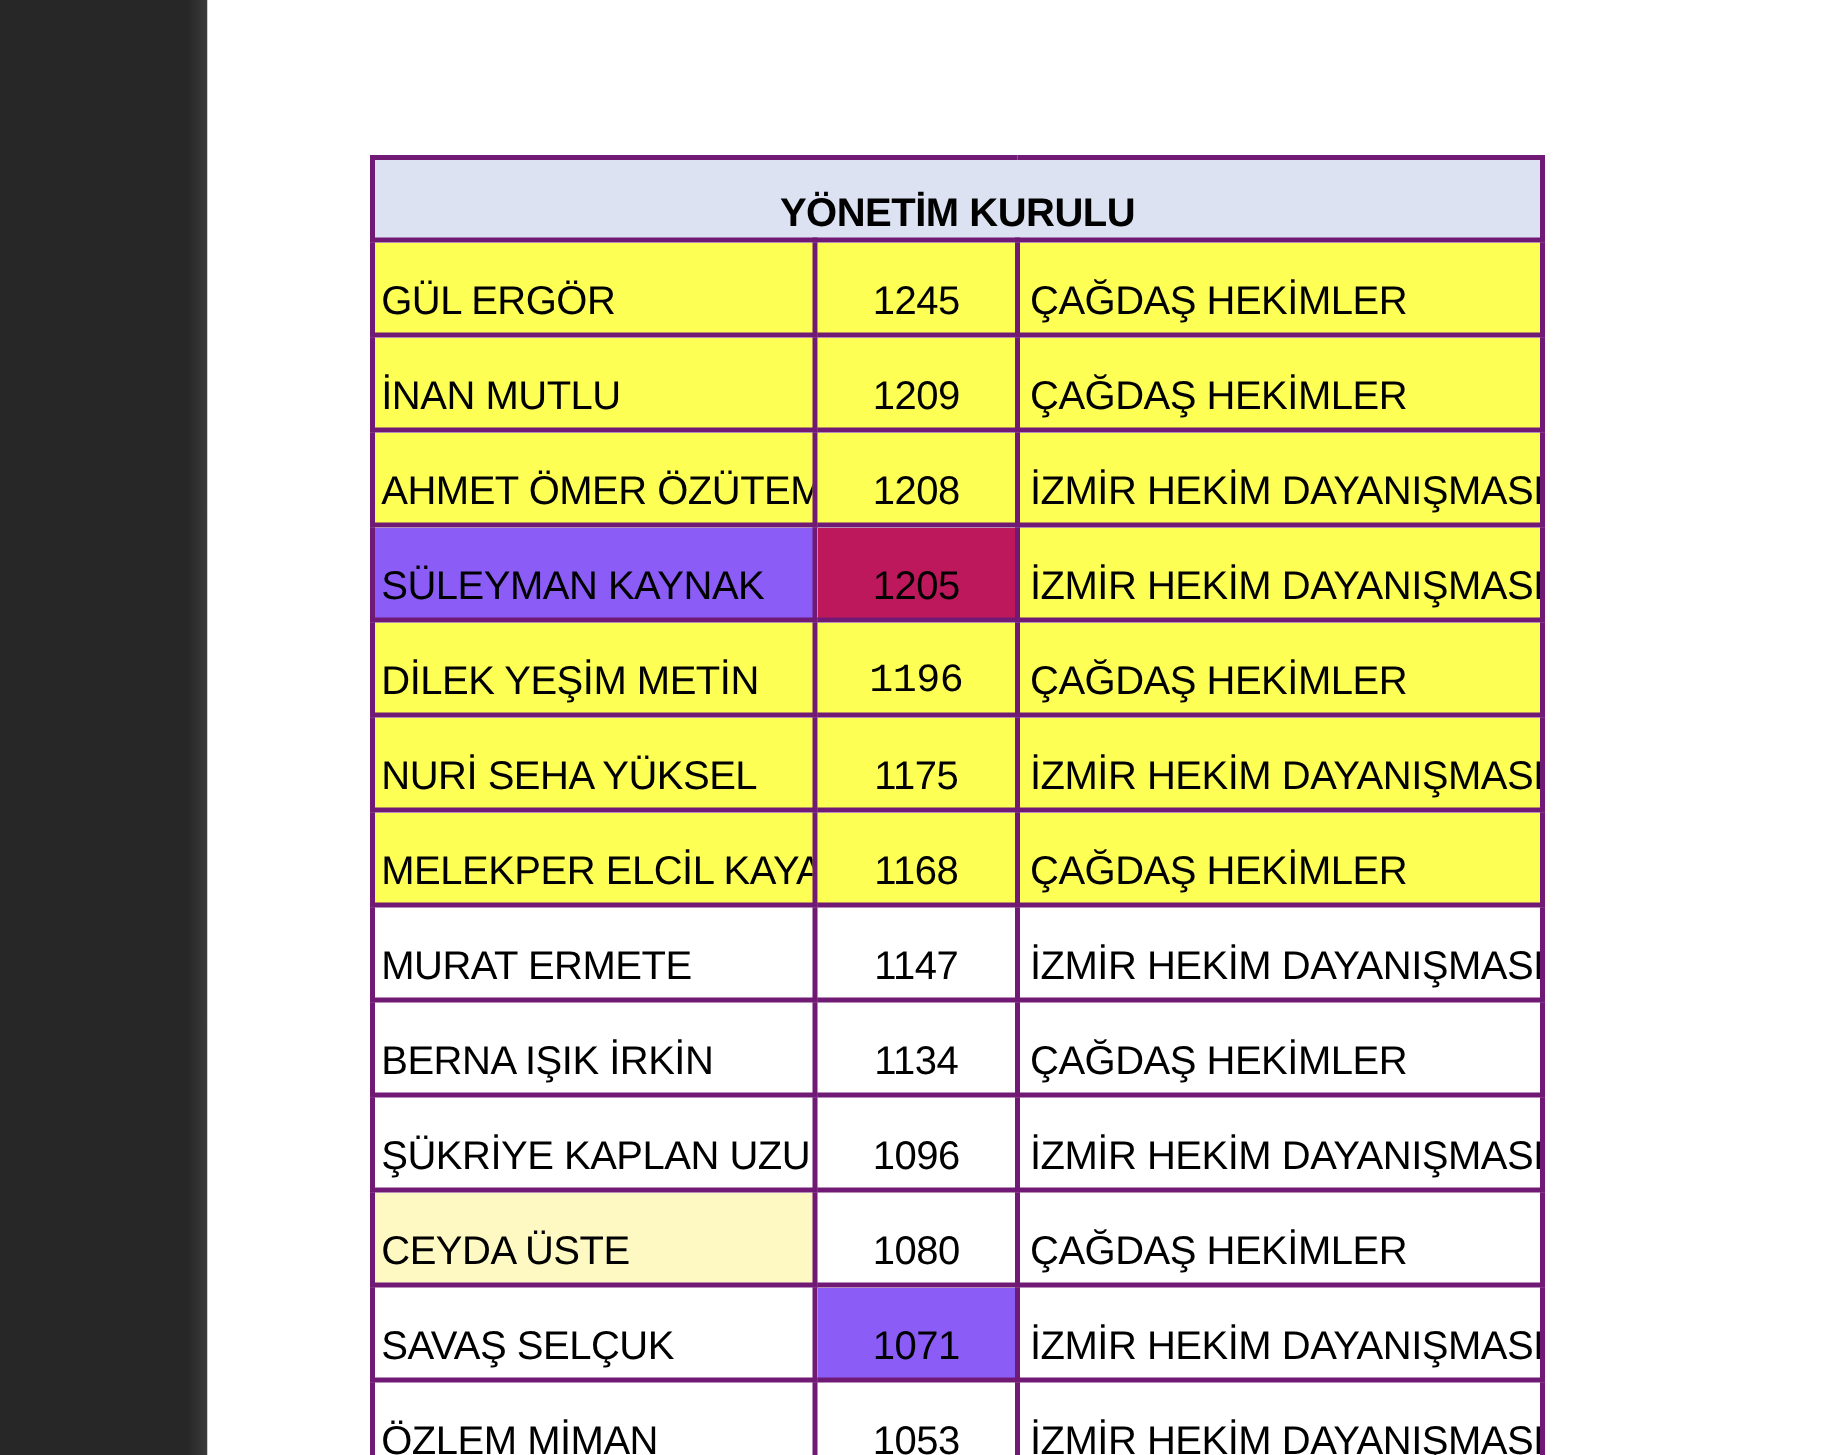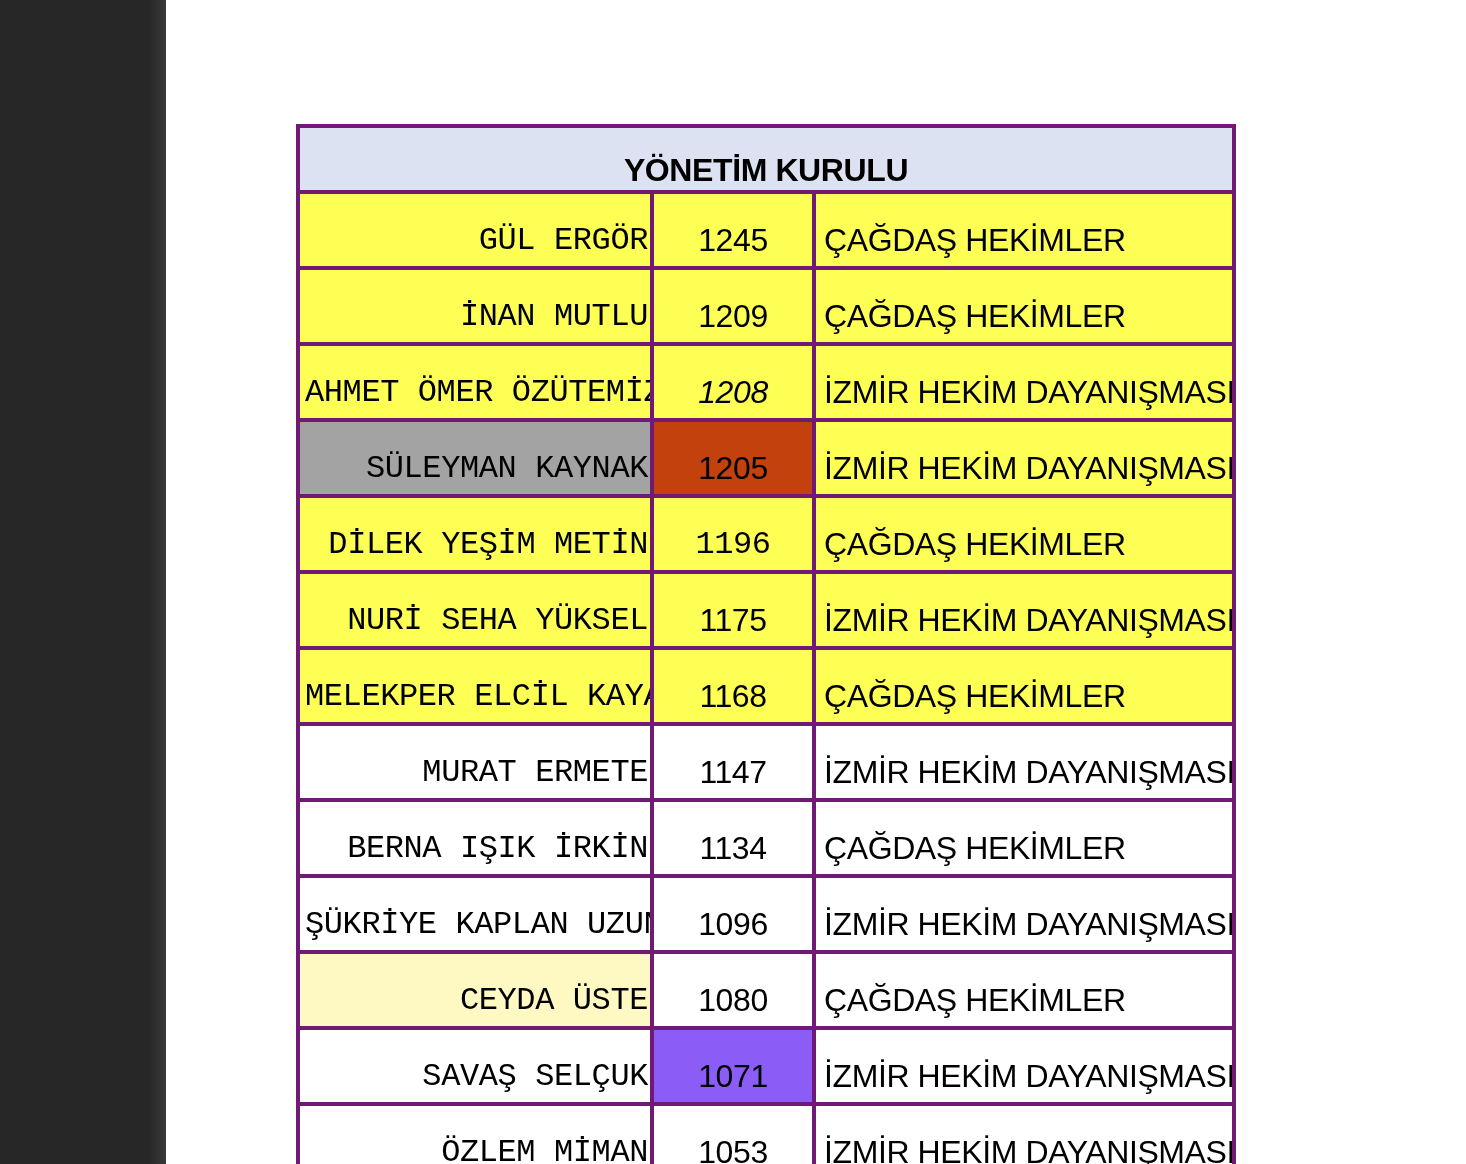--- a/index.html
+++ b/index.html
@@ -54,23 +54,22 @@
     text-align: center;
     vertical-align: middle;
     font-weight: bold;
     font-size: 27px;
     border-bottom-width: 4px;
   }
   tr.data-row td {
     height: 65px; 
   }
   td.name-cell {
-    text-align: right;
+    text-align: left;
     padding: 0 2px 7px 5px;
-    font-family: Liberation Mono, monospace;
   }
   td.votes-cell {
     text-align: center;
     padding: 0 0 7px 0;
   }
   td.group-cell {
     text-align: left;
     padding: 0 2px 7px 8px;
   }
 </style>
@@ -96,26 +95,26 @@
           <td class="votes-cell" style="background: rgb(254, 255, 84);">1245</td>
           <td class="group-cell" style="background: rgb(254, 255, 84);">ÇAĞDAŞ HEKİMLER</td>
         </tr>
         <tr class="data-row">
           <td class="name-cell" style="background: rgb(254, 255, 84);">İNAN MUTLU</td>
           <td class="votes-cell" style="background: rgb(254, 255, 84);">1209</td>
           <td class="group-cell" style="background: rgb(254, 255, 84);">ÇAĞDAŞ HEKİMLER</td>
         </tr>
         <tr class="data-row">
           <td class="name-cell" style="background: rgb(254, 255, 84);">AHMET ÖMER ÖZÜTEMİZ</td>
-          <td class="votes-cell" style="background: rgb(254, 255, 84); font-style: italic;">1208</td>
+          <td class="votes-cell" style="background: rgb(254, 255, 84);">1208</td>
           <td class="group-cell" style="background: rgb(254, 255, 84);">İZMİR HEKİM DAYANIŞMASI</td>
         </tr>
         <tr class="data-row">
-          <td class="name-cell" style="background: #a3a3a3;">SÜLEYMAN KAYNAK</td>
-          <td class="votes-cell" style="background: #c2410c;">1205</td>
+          <td class="name-cell" style="background: #8b5cf6;">SÜLEYMAN KAYNAK</td>
+          <td class="votes-cell" style="background: #be185d;">1205</td>
           <td class="group-cell" style="background: rgb(254, 255, 84);">İZMİR HEKİM DAYANIŞMASI</td>
         </tr>
         <tr class="data-row">
           <td class="name-cell" style="background: rgb(254, 255, 84);">DİLEK YEŞİM METİN</td>
           <td class="votes-cell" style="background: rgb(254, 255, 84); font-family: Liberation Mono, monospace;">1196</td>
           <td class="group-cell" style="background: rgb(254, 255, 84);">ÇAĞDAŞ HEKİMLER</td>
         </tr>
         <tr class="data-row">
           <td class="name-cell" style="background: rgb(254, 255, 84);">NURİ SEHA YÜKSEL</td>
           <td class="votes-cell" style="background: rgb(254, 255, 84);">1175</td>

